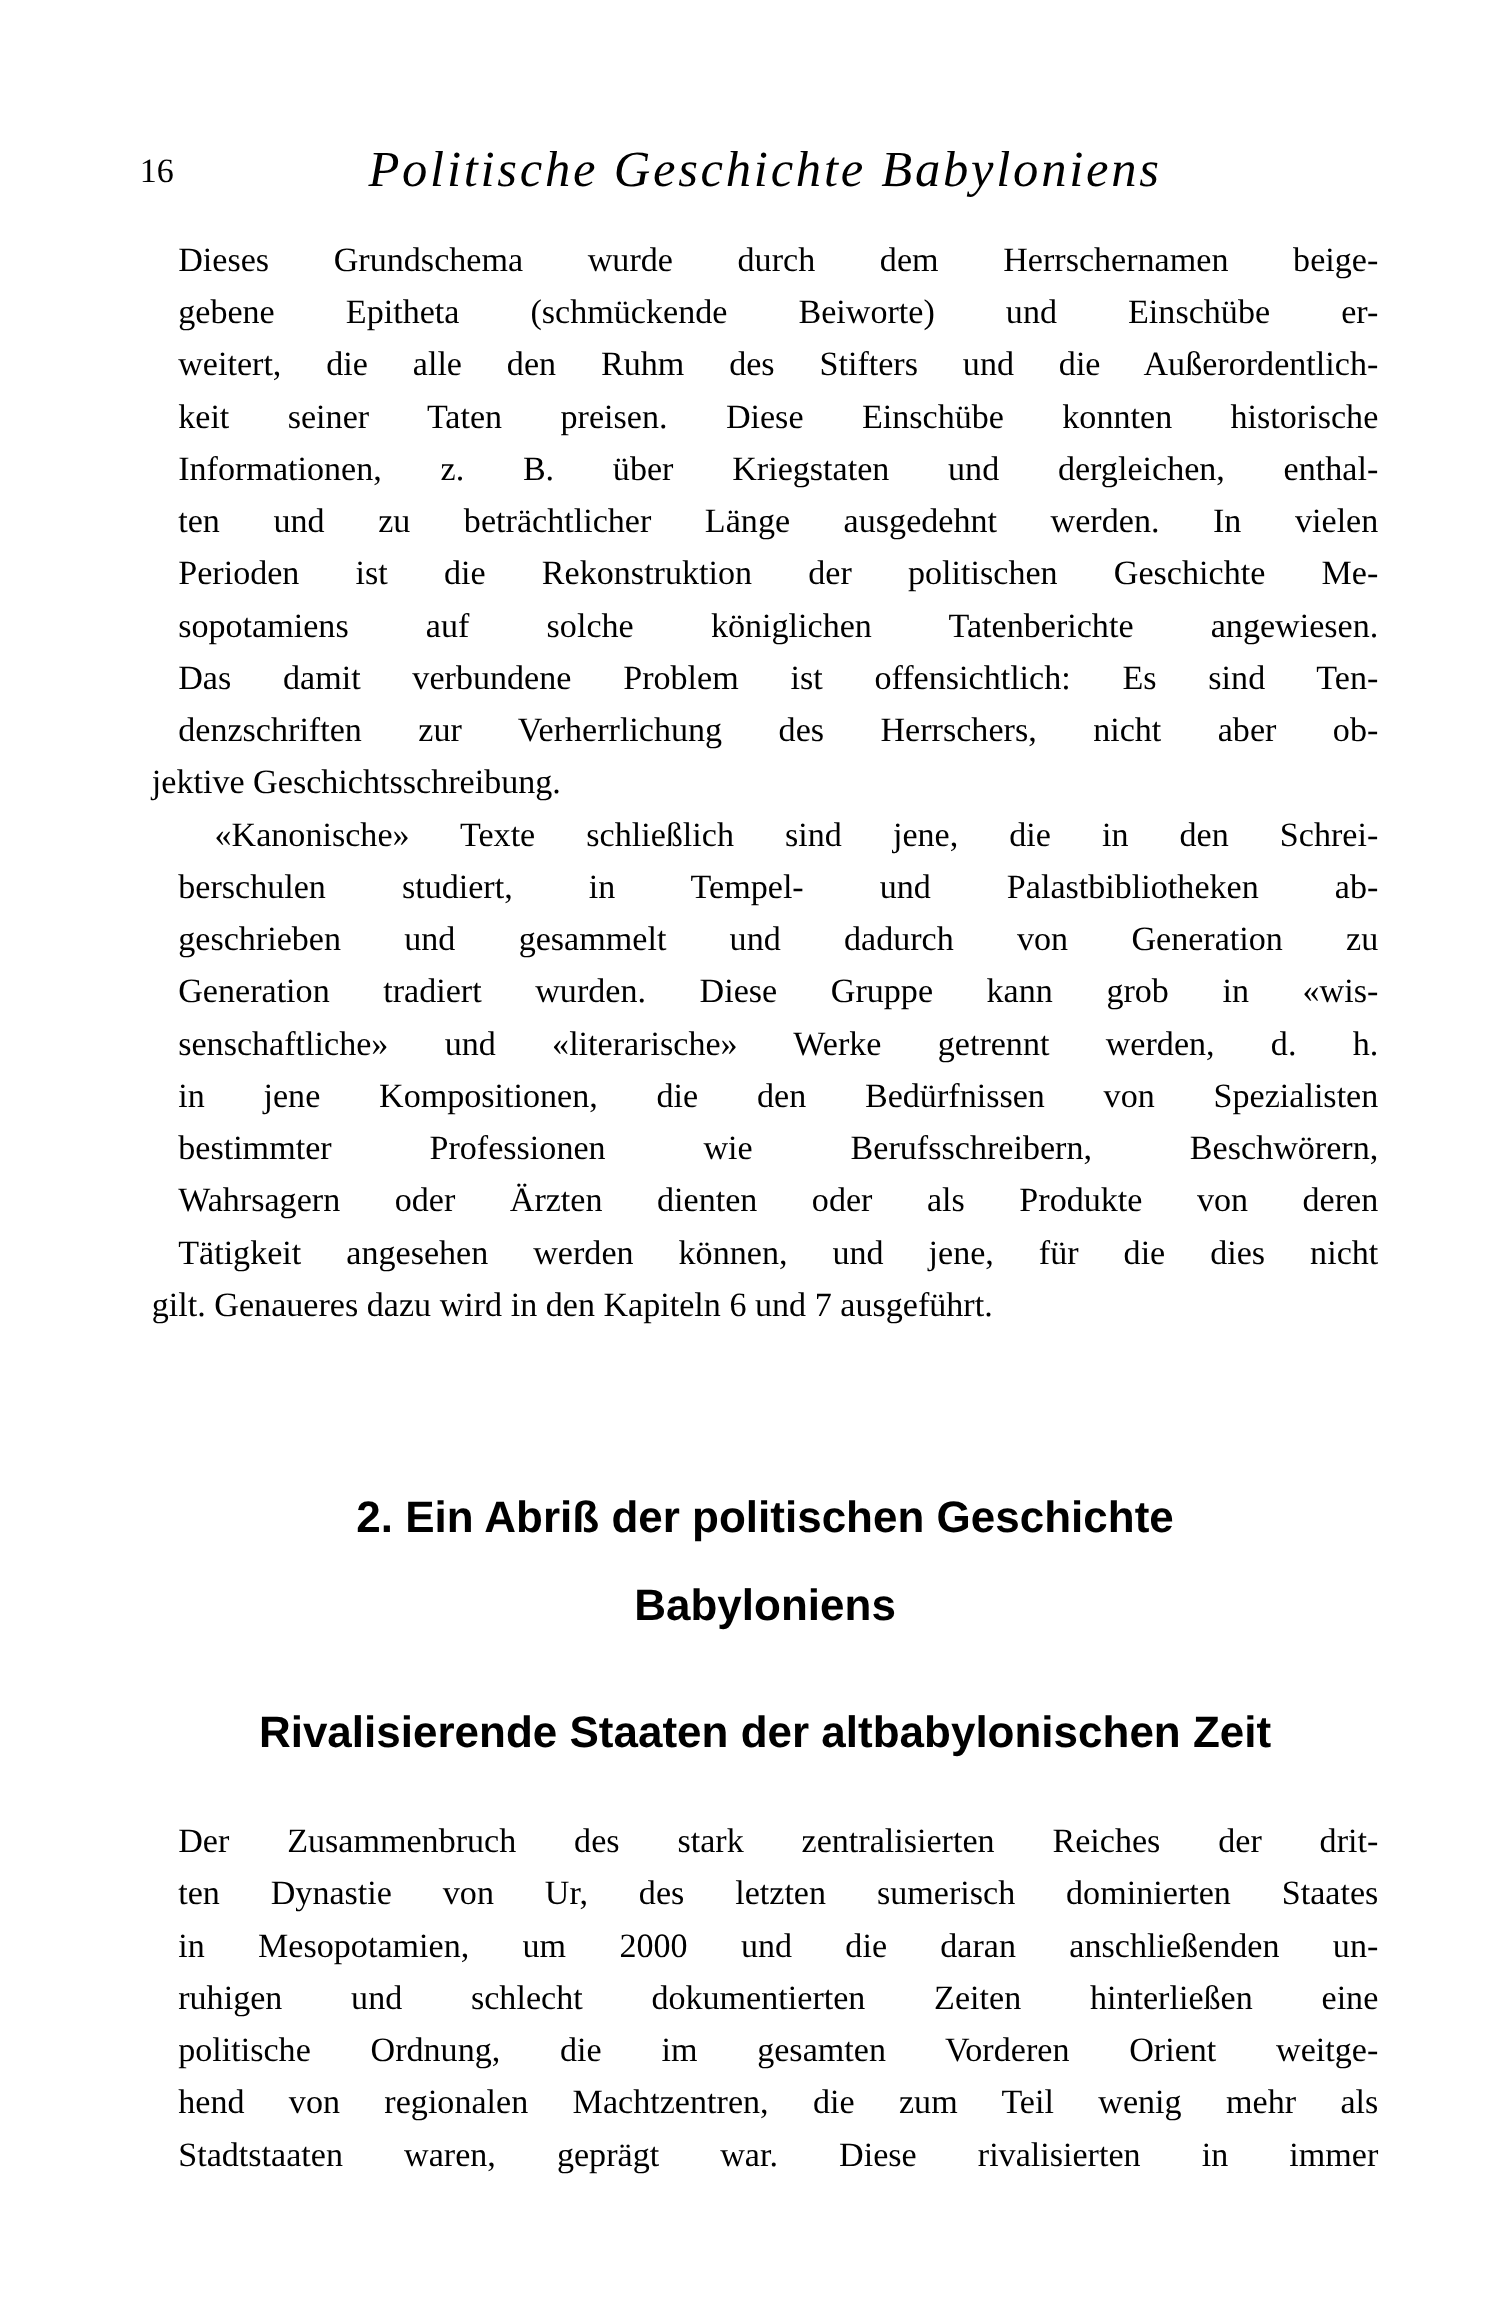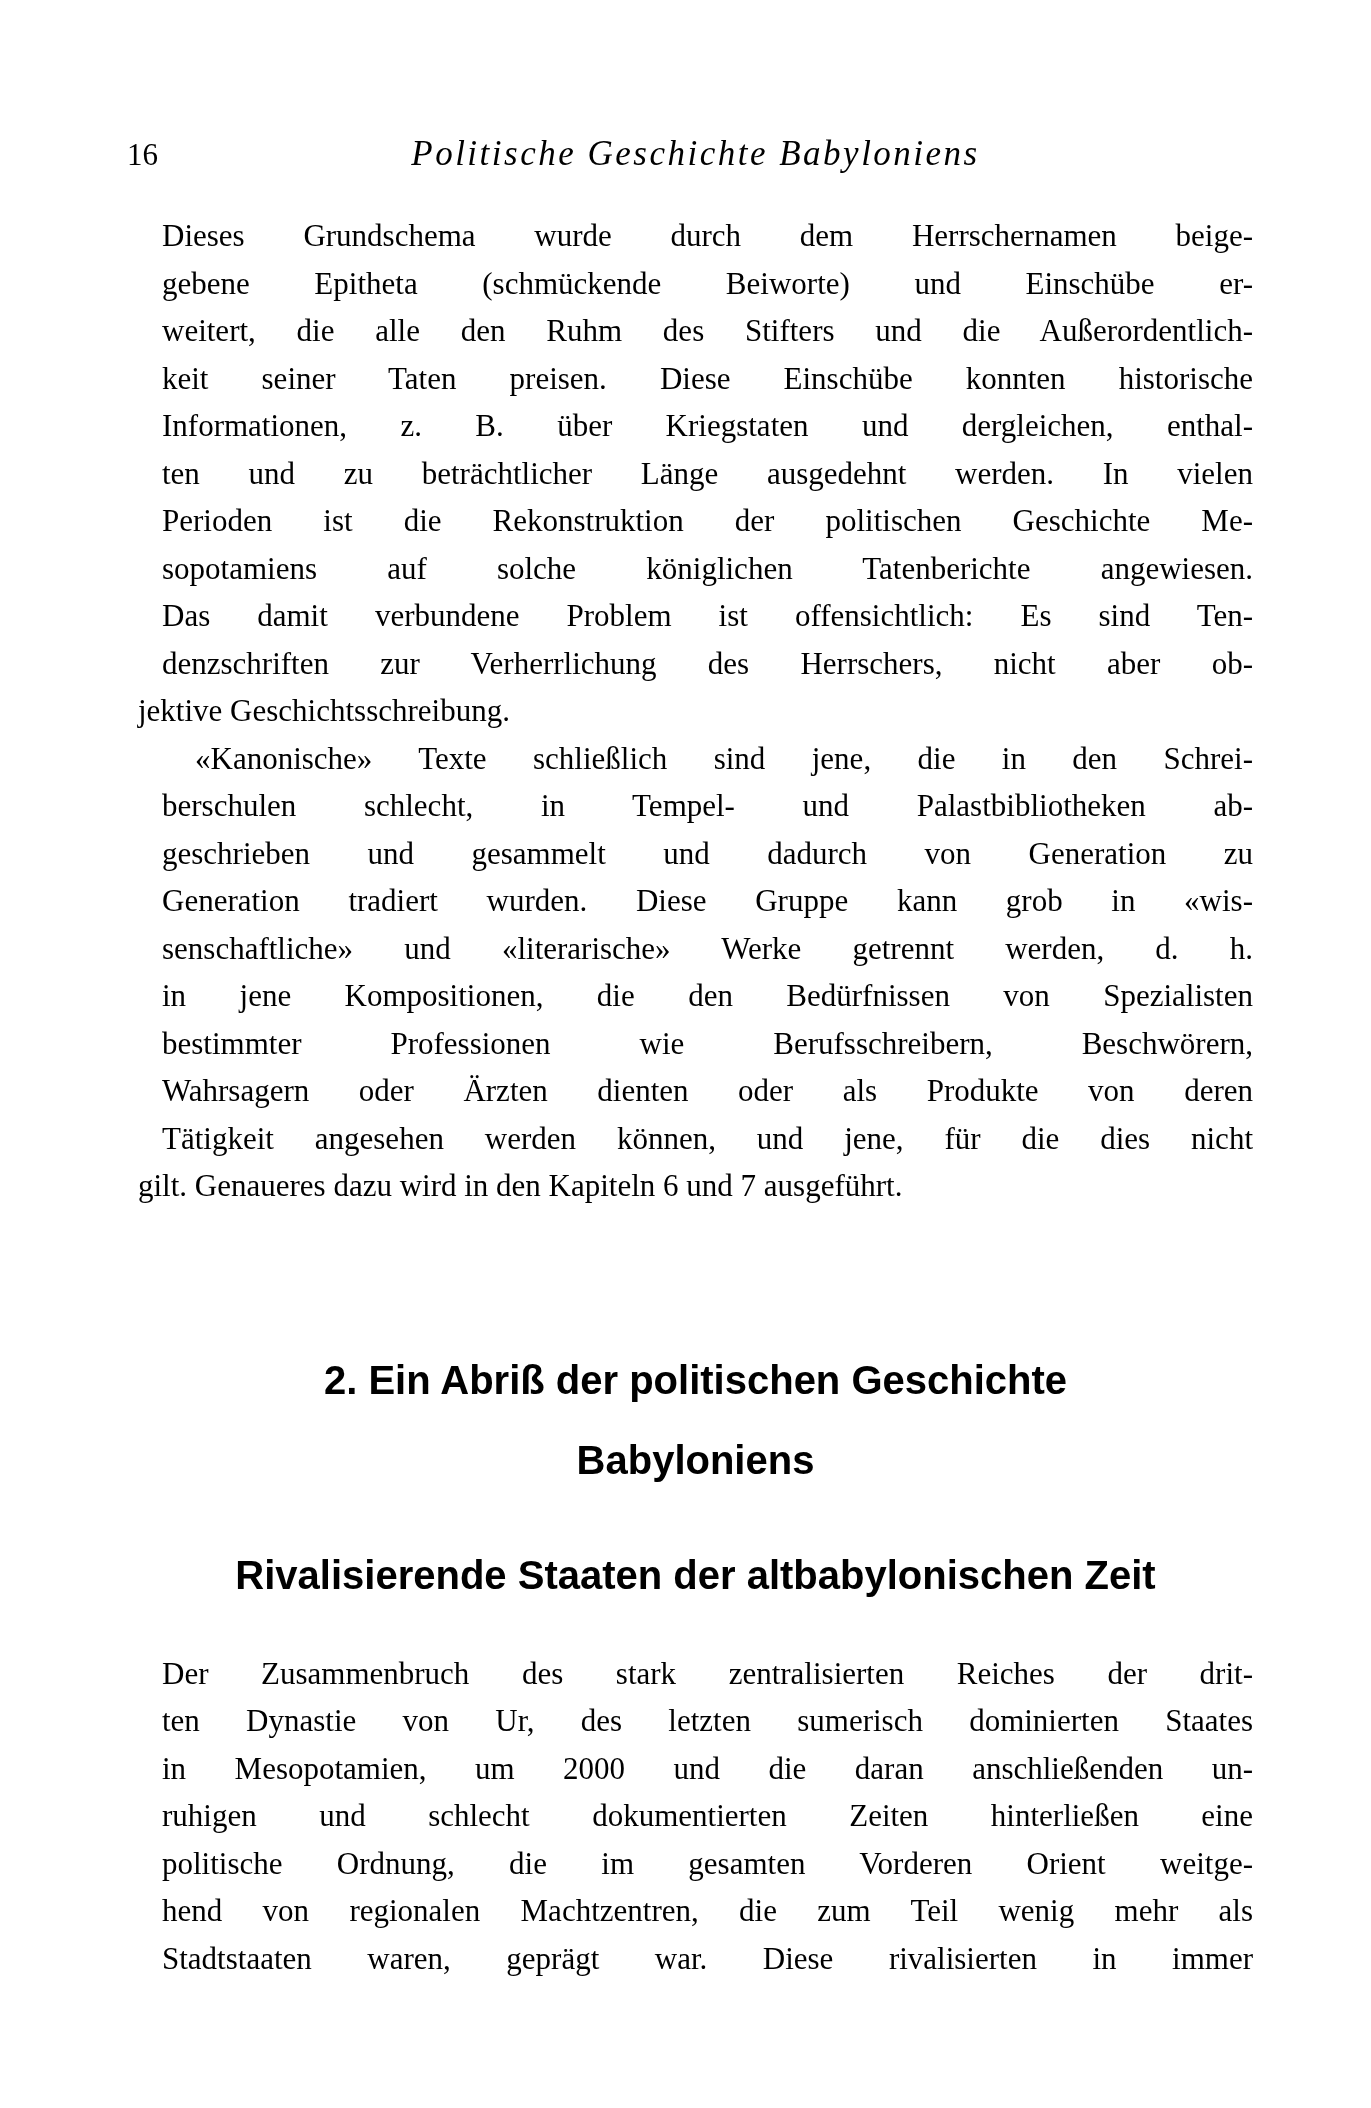--- a/index.html
+++ b/index.html
@@ -27,21 +27,21 @@
     position: absolute;
     left: -11px;
     top: 2px;
     font-size: 31px;
     line-height: 34px;
   }
   .runtitle {
     display: block;
     text-align: center;
     font-style: italic;
-    font-size: 35px;
+    font-size: 46px;
     line-height: 36px;
     letter-spacing: 2.5px;
   }
   .para {
     font-family: "Liberation Serif", "DejaVu Serif", serif;
     font-size: 31px;
     line-height: 47.5px;
   }
   .p1 { margin-top: 40px; }
   .p3 { margin-top: 55px; }
@@ -91,21 +91,21 @@
     <div class="jline">ten und zu beträchtlicher Länge ausgedehnt werden. In vielen</div>
     <div class="jline">Perioden ist die Rekonstruktion der politischen Geschichte Me-</div>
     <div class="jline">sopotamiens auf solche königlichen Tatenberichte angewiesen.</div>
     <div class="jline">Das damit verbundene Problem ist offensichtlich: Es sind Ten-</div>
     <div class="jline">denzschriften zur Verherrlichung des Herrschers, nicht aber ob-</div>
     <div class="lastline">jektive Geschichtsschreibung.</div>
   </div>
 
   <div class="para p2">
     <div class="jline indent">«Kanonische» Texte schließlich sind jene, die in den Schrei-</div>
-    <div class="jline">berschulen schlecht, in Tempel- und Palastbibliotheken ab-</div>
+    <div class="jline">berschulen studiert, in Tempel- und Palastbibliotheken ab-</div>
     <div class="jline">geschrieben und gesammelt und dadurch von Generation zu</div>
     <div class="jline">Generation tradiert wurden. Diese Gruppe kann grob in «wis-</div>
     <div class="jline">senschaftliche» und «literarische» Werke getrennt werden, d. h.</div>
     <div class="jline">in jene Kompositionen, die den Bedürfnissen von Spezialisten</div>
     <div class="jline">bestimmter Professionen wie Berufsschreibern, Beschwörern,</div>
     <div class="jline">Wahrsagern oder Ärzten dienten oder als Produkte von deren</div>
     <div class="jline">Tätigkeit angesehen werden können, und jene, für die dies nicht</div>
     <div class="lastline">gilt. Genaueres dazu wird in den Kapiteln 6 und 7 ausgeführt.</div>
   </div>
 

